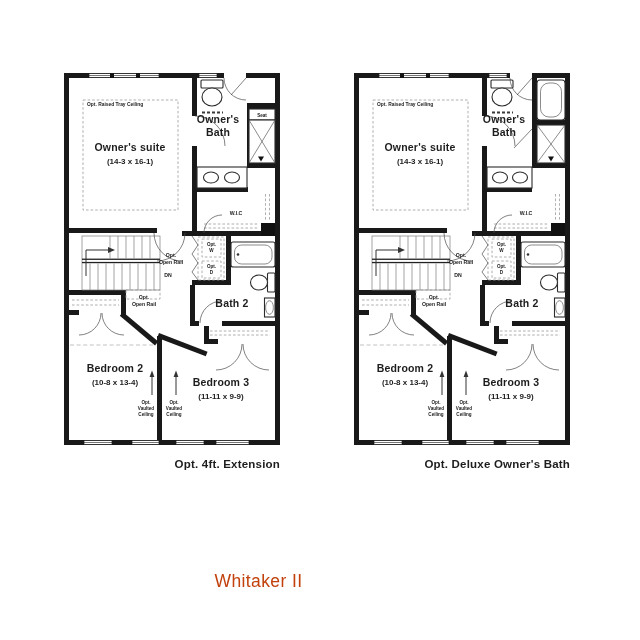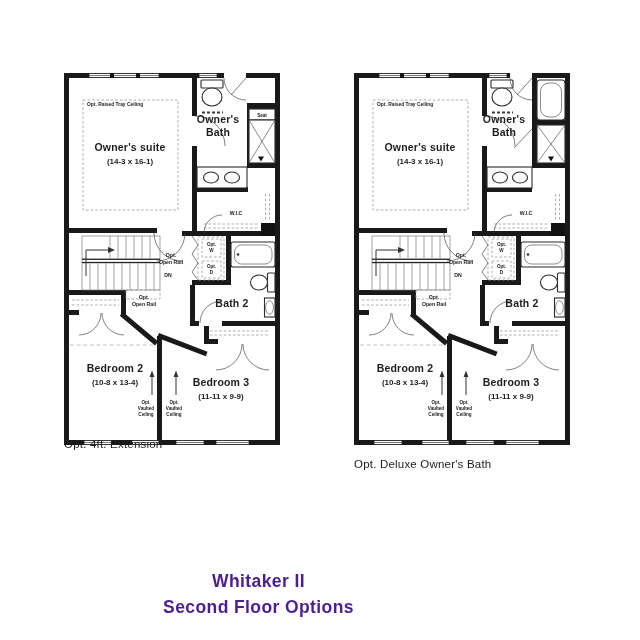--- a/index.html
+++ b/index.html
@@ -24,26 +24,26 @@
   .dashx{fill:none;stroke:#bbbbbb;stroke-width:.9;stroke-dasharray:4 2.6;}
   .dashT{fill:none;stroke:#3a3a3a;stroke-width:2;stroke-dasharray:3 2;}
   .arrow{fill:none;stroke:#333;stroke-width:1;}
   
   .rm{font:700 10.5px "Liberation Sans",sans-serif;fill:#1d1d1d;text-anchor:middle;letter-spacing:.2px;}
   .dm{font:600 8px "Liberation Sans",sans-serif;fill:#1d1d1d;text-anchor:middle;}
   .sm{font:700 5.2px "Liberation Sans",sans-serif;fill:#222;text-anchor:middle;}
   .xs{font:600 4.6px "Liberation Sans",sans-serif;fill:#222;text-anchor:middle;}
   .ts{font:600 4.9px "Liberation Sans",sans-serif;fill:#222;text-anchor:start;}
   
-  .caption{position:absolute;top:437px;width:216px;text-align:left;
-           font-weight:400;font-size:11.5px;line-height:14.5px;color:#1d1d1d;letter-spacing:.2px;}
+  .caption{position:absolute;top:457px;width:216px;text-align:right;
+           font-weight:700;font-size:11.5px;line-height:14.5px;color:#1d1d1d;letter-spacing:.2px;}
   .caption.left{left:64px;}
-  .caption.right{left:354px;margin-top:20px;}
+  .caption.right{left:354px;}
   .sheet-title{position:absolute;left:0;top:568px;width:517px;text-align:center;
-               font-weight:700;font-size:17.5px;line-height:26px;color:#4c1d95;letter-spacing:.4px;}
+               font-weight:400;font-size:17.5px;line-height:26px;color:#c2410c;letter-spacing:.4px;}
 </style>
 </head>
 <body>
 
 <div class="stage">
 
   <svg class="plan-svg left" width="216" height="372" viewBox="0 0 216 372">
     <g>
       <rect class="wall" x="0" y="0" width="216" height="5"></rect>
       <rect class="wall" x="0" y="0" width="5" height="372"></rect>
@@ -357,16 +357,15 @@
   <div class="caption left">
     <div>Opt. 4ft. Extension</div>
     <div></div>
   </div>
   <div class="caption right">
     <div>Opt. Deluxe Owner's Bath</div>
   </div>
 
   <div class="sheet-title">
     <div>Whitaker II</div>
-    <div>Second Floor Options</div>
   </div>
 
 </div>
 
 </body></html>

